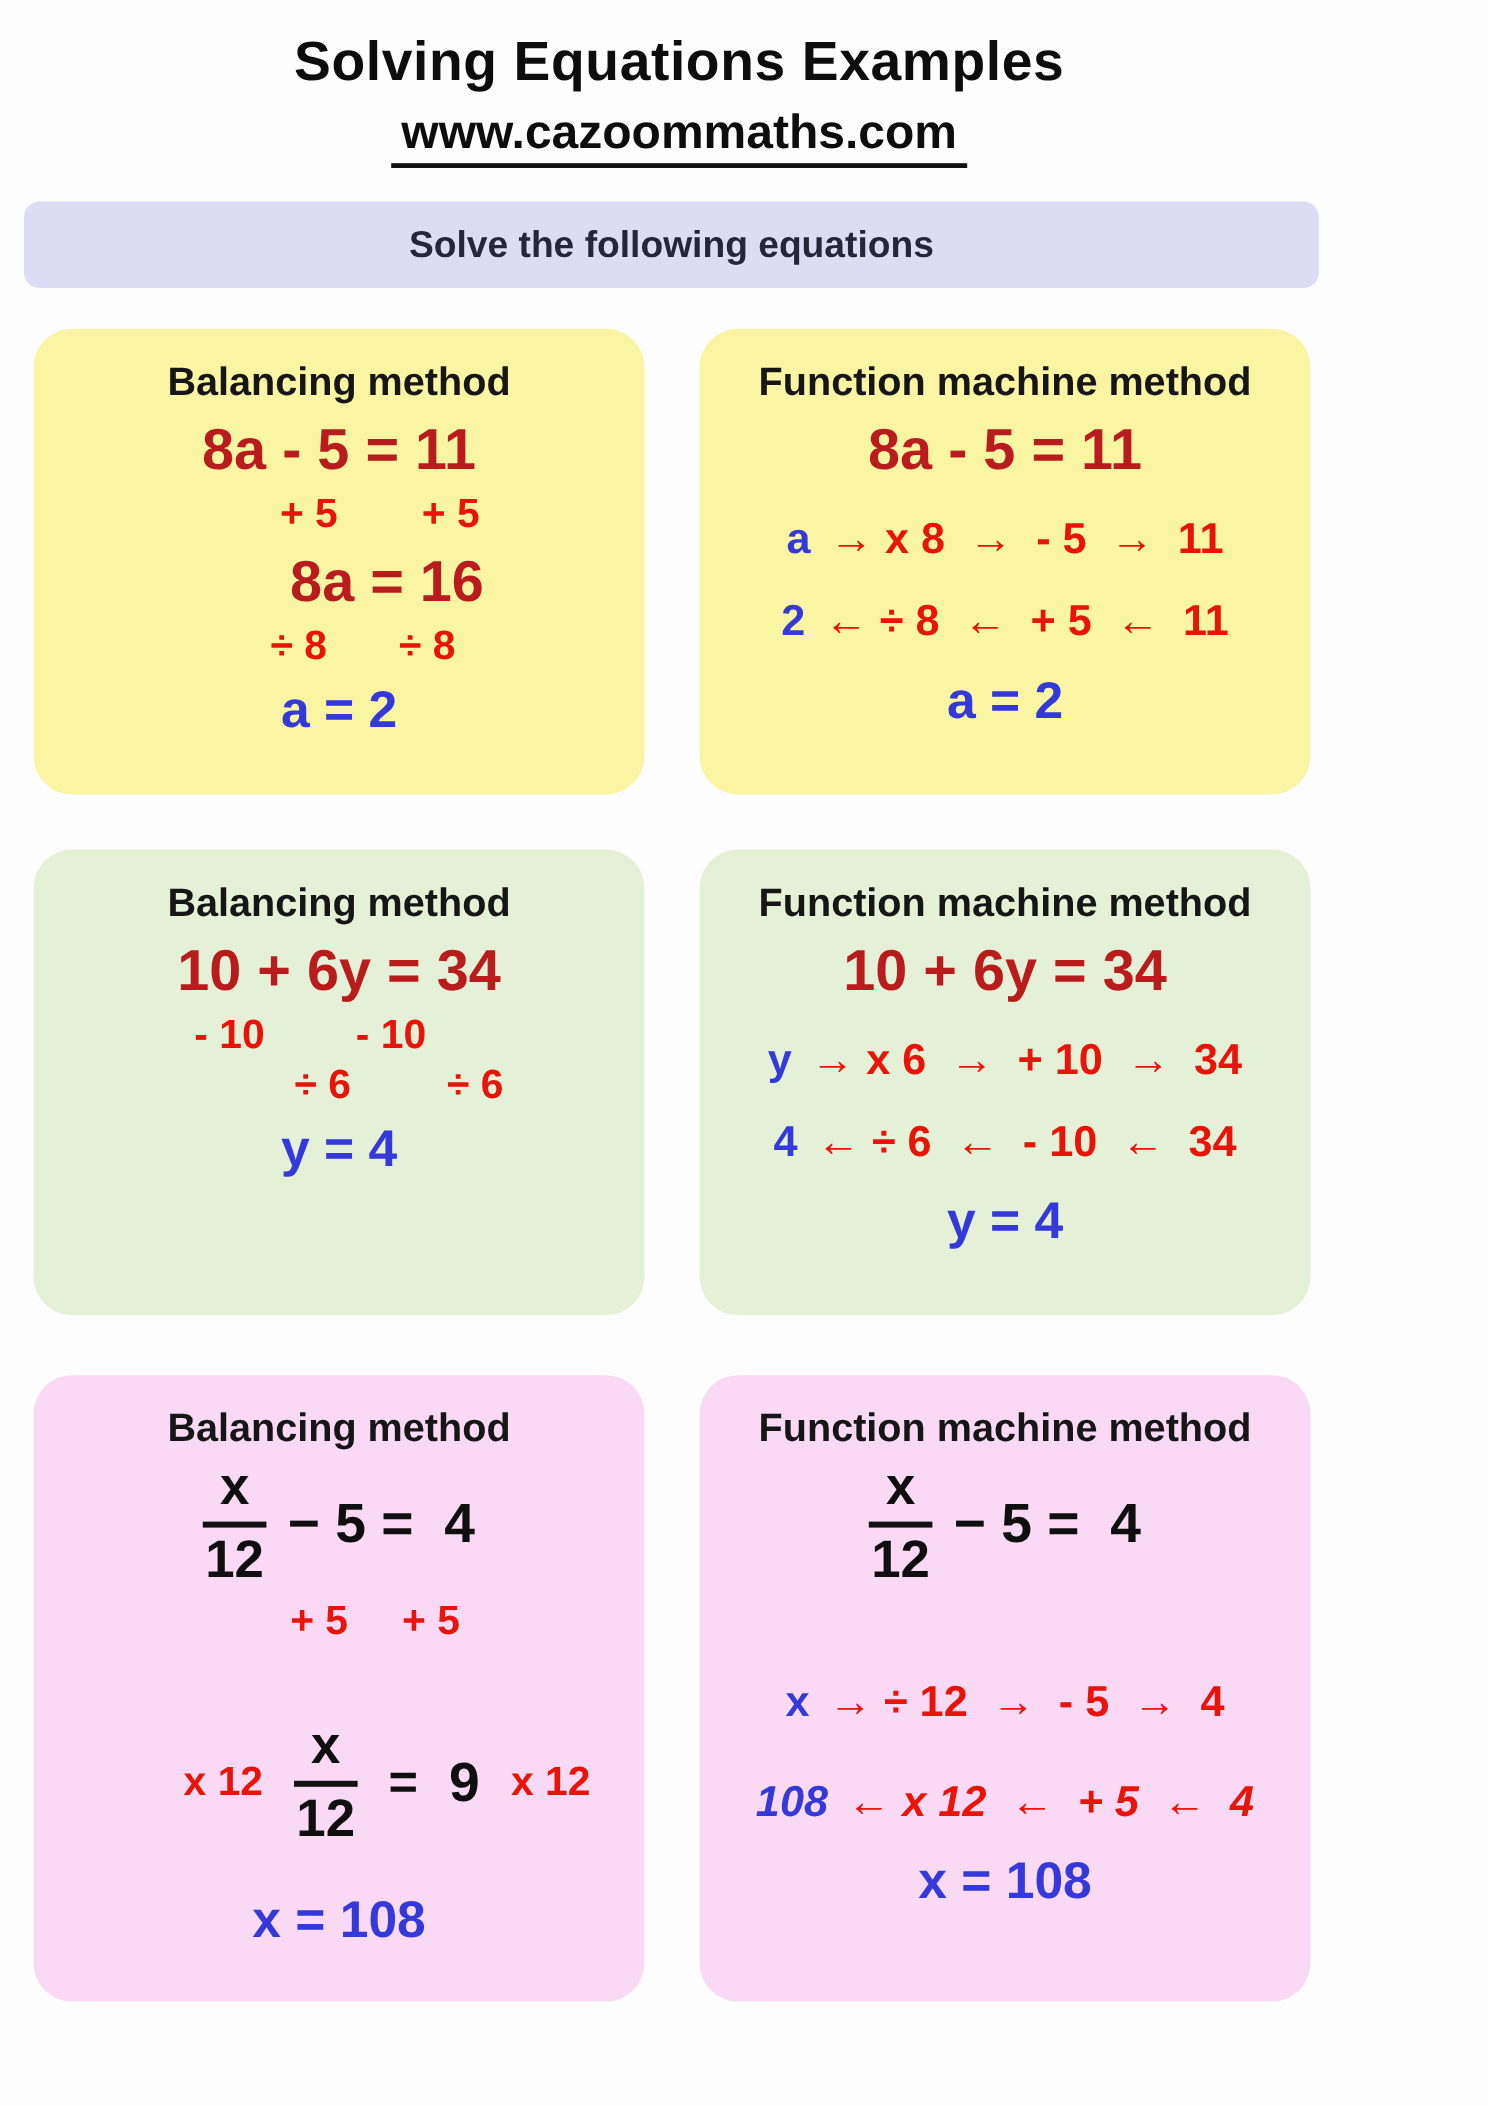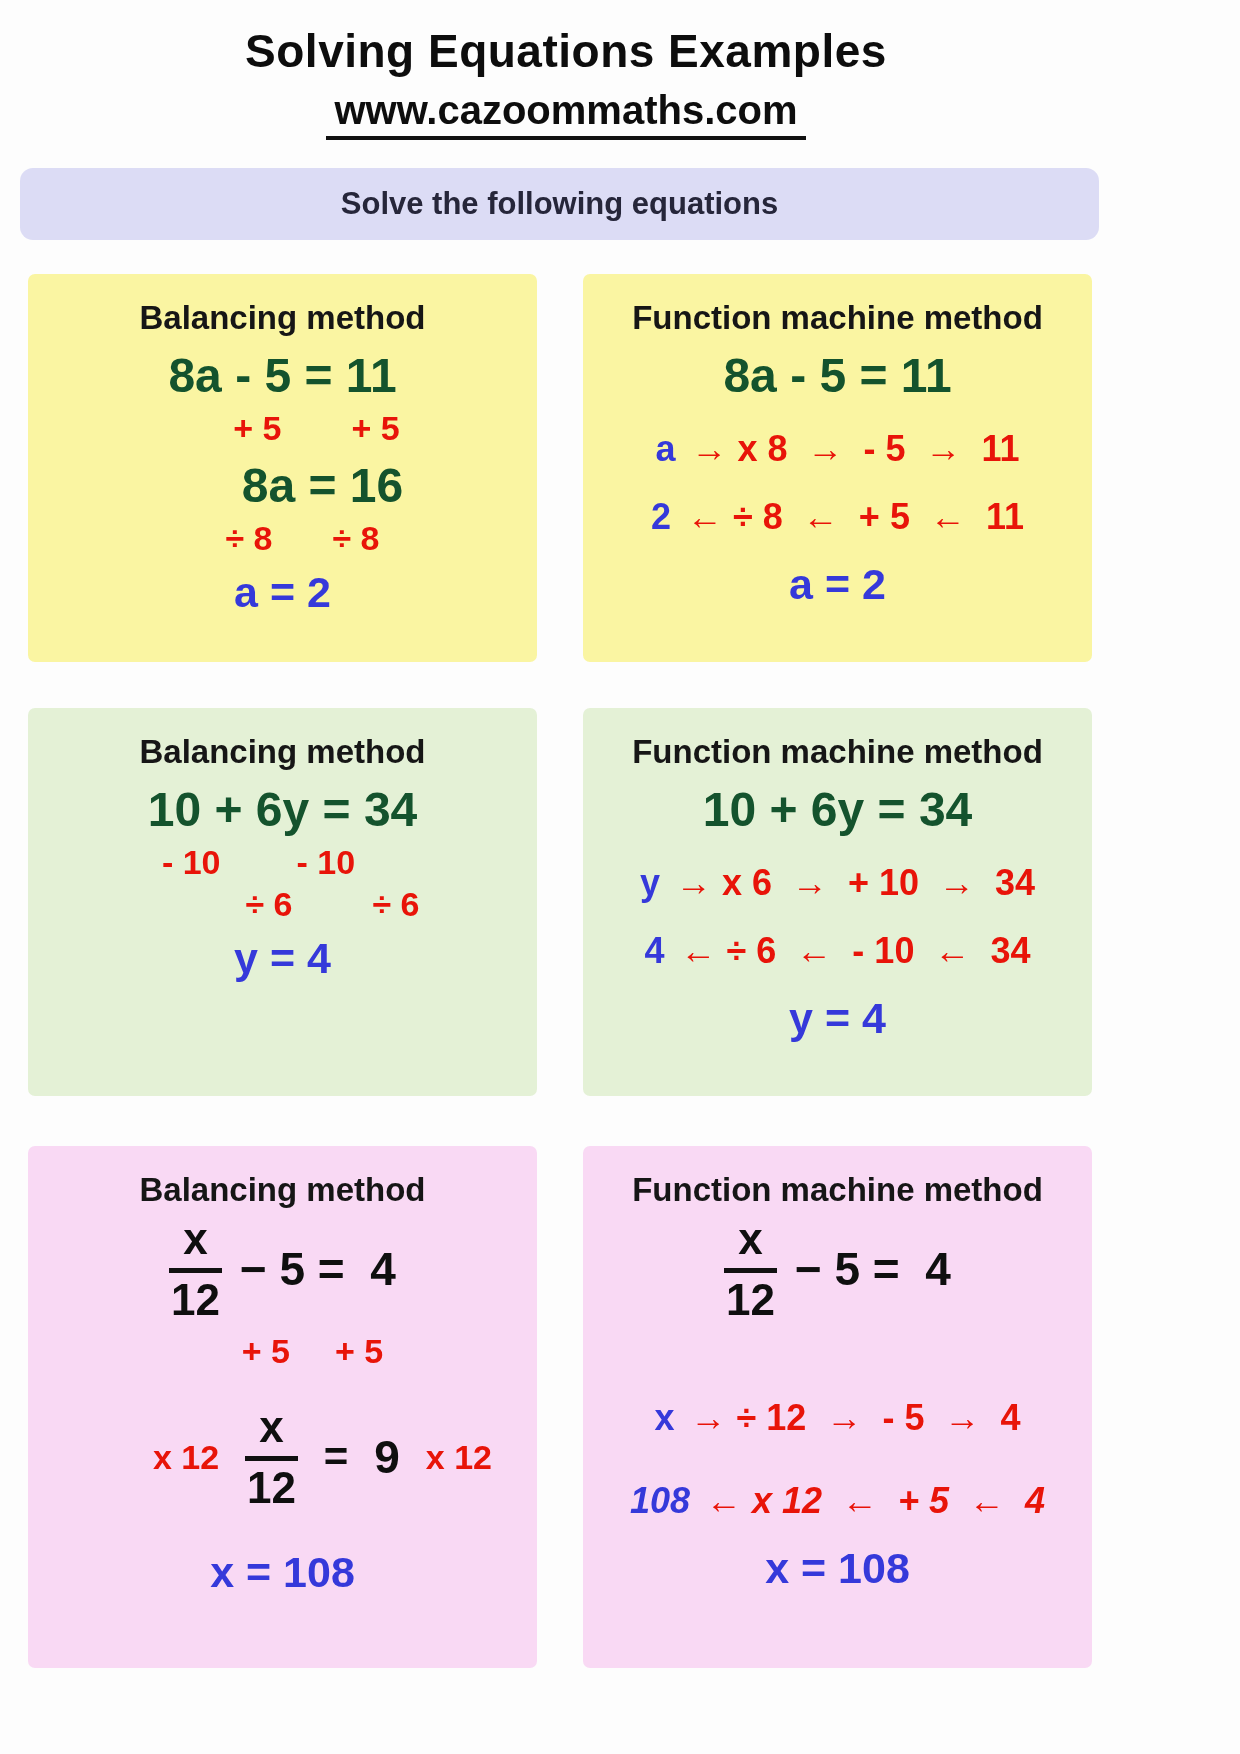--- a/index.html
+++ b/index.html
@@ -19,30 +19,30 @@
     margin:28px 33px 0 20px; height:72px; background:#dcdcf5; border-radius:13px;
     display:flex; align-items:center; justify-content:center; font-size:31px; color:#26263a;
   }
 
   .grid { margin:0 40px 0 28px; }
   .row { display:grid; grid-template-columns:1fr 1fr; column-gap:46px; }
   .row1 { margin-top:34px; }
   .row2 { margin-top:46px; }
   .row3 { margin-top:50px; }
 
-  .box { border-radius:7px; padding:24px 8px 36px; text-align:center; height:388px; }
+  .box { border-radius:32px; padding:24px 8px 36px; text-align:center; height:388px; }
   .row3 .box { height:522px; }
   .bg-yellow { background:#faf5a2; }
   .bg-green  { background:#e4f1d6; }
   .bg-pink   { background:#f9d9f4; }
 
   .heading { font-size:33px; line-height:1.2; color:#161616; }
 
   .line { line-height:1.2; }
-  .eq   { font-size:48px; line-height:1.25; color:#14532d; margin-top:8px;text-align:center; }
+  .eq   { font-size:48px; line-height:1.25; color:#b91c1c; margin-top:8px;text-align:center; }
   .ops  { font-size:34px; line-height:1.2; color:#e81409; display:flex; justify-content:center; margin-top:2px; }
   .ans  { font-size:43px; line-height:1.2; color:#3539da; margin-top:8px; }
   .mach { font-size:36px; line-height:1.3; display:flex; justify-content:center; align-items:baseline; column-gap:16px; margin-top:20px; }
   .mach2 { margin-top:22px; }
   .mach .var { color:#3539da; }
   .mach .chain { color:#e81409; white-space:nowrap; }
   .machbox .ans { margin-top:18px; }
 
   .g45{column-gap:45px} .g60{column-gap:60px} .g70{column-gap:70px} .g80{column-gap:80px} .g170{column-gap:76px}
   .sx20{transform:translateX(20px)} .sx30{transform:translateX(30px)} .sx34{transform:translateX(34px)}
@@ -50,21 +50,21 @@
   .sxn24{transform:translateX(-24px)}
 
   .fracline { display:flex; align-items:center; justify-content:center; column-gap:18px; margin-top:6px; font-size:46px; color:#0f0f0f; }
   .frac { display:inline-flex; flex-direction:column; align-items:center; font-size:44px; line-height:1.05; color:#0f0f0f; }
   .frac .num { border-bottom:5px solid #111; padding:0 14px 6px; }
   .frac .den { padding-top:4px; }
   .fracline .rest { white-space:nowrap; }
   .fracline .red-op { color:#e81409; font-size:34px; }
   .fracline .eqsign { font-size:42px; }
   .fracline .val { font-size:46px; }
-  .fl2 { margin-top:32px; column-gap:26px; }
+  .fl2 { margin-top:60px; column-gap:26px; }
   .pink-ans { margin-top:36px; }
   .pinkmach1 { margin-top:72px; }
   .pinkmach2 { margin-top:36px;font-style:italic; }
   .pinkmach-ans { margin-top:34px; }
   .pink-ops { margin-top:8px; }
 </style>
 </head>
 <body>
 
 <div class="page">

